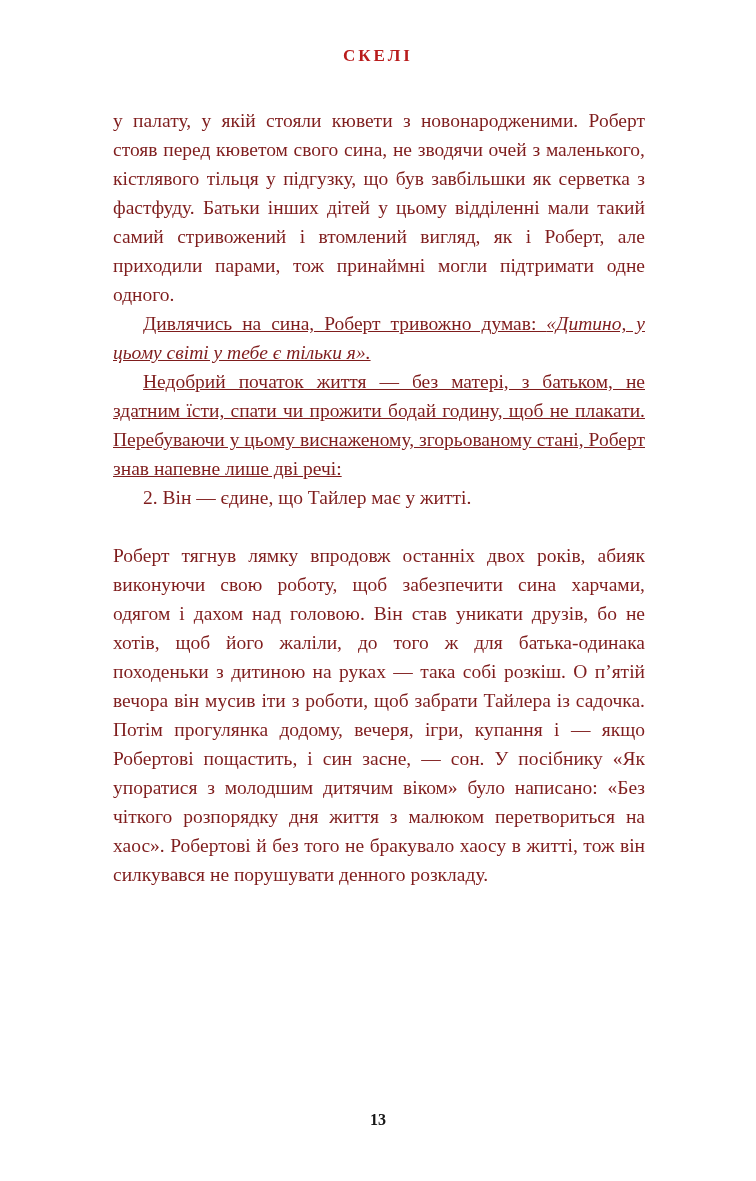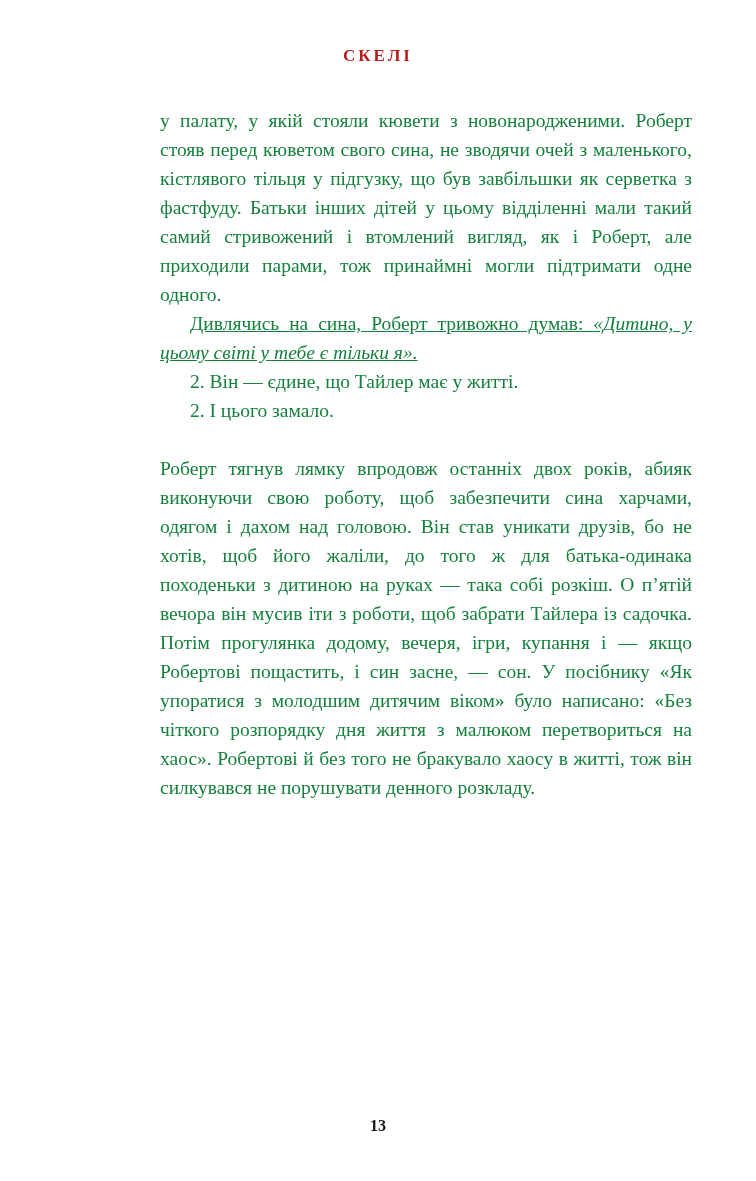--- a/index.html
+++ b/index.html
@@ -29,34 +29,33 @@
       color: #b91c1c;
     }
     .text-block {
       position: absolute;
       top: 106px;
       left: 113px;
       width: 532px;
       font-size: 19.5px;
       line-height: 29px;
       text-align: justify;
-      color: #15803d;
-      margin-left: 47px;
+      color: #7f1d1d;
     }
     .text-block p { margin: 0; }
     .indent { text-indent: 30px; text-decoration: underline; }
     .list-line {
       padding-left: 30px;
       text-align: left;
     }
     .section-gap { height: 29px; }
     .italic { font-style: italic; }
     .page-number {
       position: absolute;
-      bottom: 46px;
+      bottom: 52px;
       left: 0;
       width: 100%;
       text-align: center;
       font-size: 16px;
       font-weight: bold;
       color: #151515;
     }
   </style>
 </head>
 <body>
@@ -64,24 +63,24 @@
 <div class="page">
 
   <div class="running-title">СКЕЛІ</div>
 
   <div class="text-block">
 
     <p>у палату, у якій стояли кювети з новонародженими. Роберт стояв перед кюветом свого сина, не зводячи очей з маленького, кістлявого тільця у підгузку, що був завбільшки як серветка з фастфуду. Батьки інших дітей у цьому відділенні мали такий самий стривожений і втомлений вигляд, як і Роберт, але приходили парами, тож принаймні могли підтримати одне одного.</p>
 
     <p class="indent"><span>Дивлячись на сина, Роберт тривожно думав: </span><span class="italic">«Дитино, у цьому світі у тебе є тільки я».</span></p>
 
+    <p class="indent">Недобрий початок життя — без матері, з батьком, не здатним їсти, спати чи прожити бодай годину, щоб не плакати. Перебуваючи у цьому виснаженому, згорьованому стані, Роберт знав напевне лише дві речі:</p>
 
     <p class="list-line">2. Він — єдине, що Тайлер має у житті.</p>
 
-    <p class="list-line">2. І цього замало.</p>
 
     <div class="section-gap"></div>
 
     <p>Роберт тягнув лямку впродовж останніх двох років, абияк виконуючи свою роботу, щоб забезпечити сина харчами, одягом і дахом над головою. Він став уникати друзів, бо не хотів, щоб його жаліли, до того ж для батька-одинака походеньки з дитиною на руках — така собі розкіш. О п’ятій вечора він мусив іти з роботи, щоб забрати Тайлера із садочка. Потім прогулянка додому, вечеря, ігри, купання і — якщо Робертові пощастить, і син засне, — сон. У посібнику «Як упоратися з молодшим дитячим віком» було написано: «Без чіткого розпорядку дня життя з малюком перетвориться на хаос». Робертові й без того не бракувало хаосу в житті, тож він силкувався не порушувати денного розкладу.</p>
 
   </div>
 
   <div class="page-number">13</div>
 
 </div>

